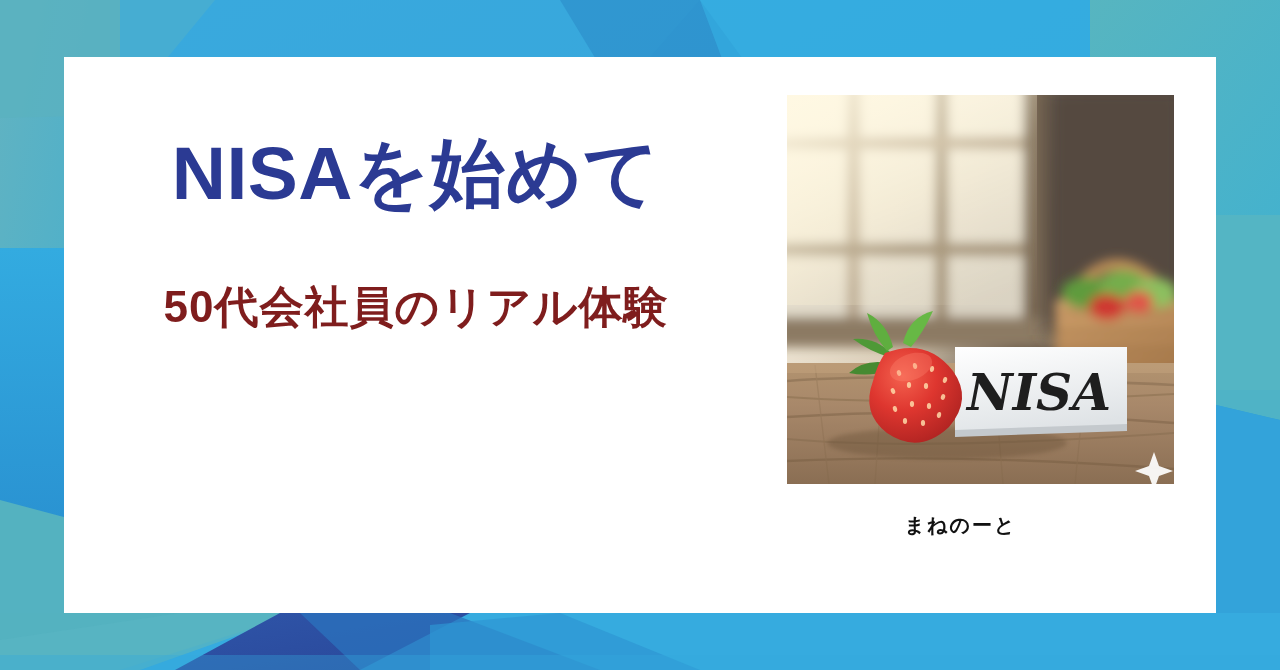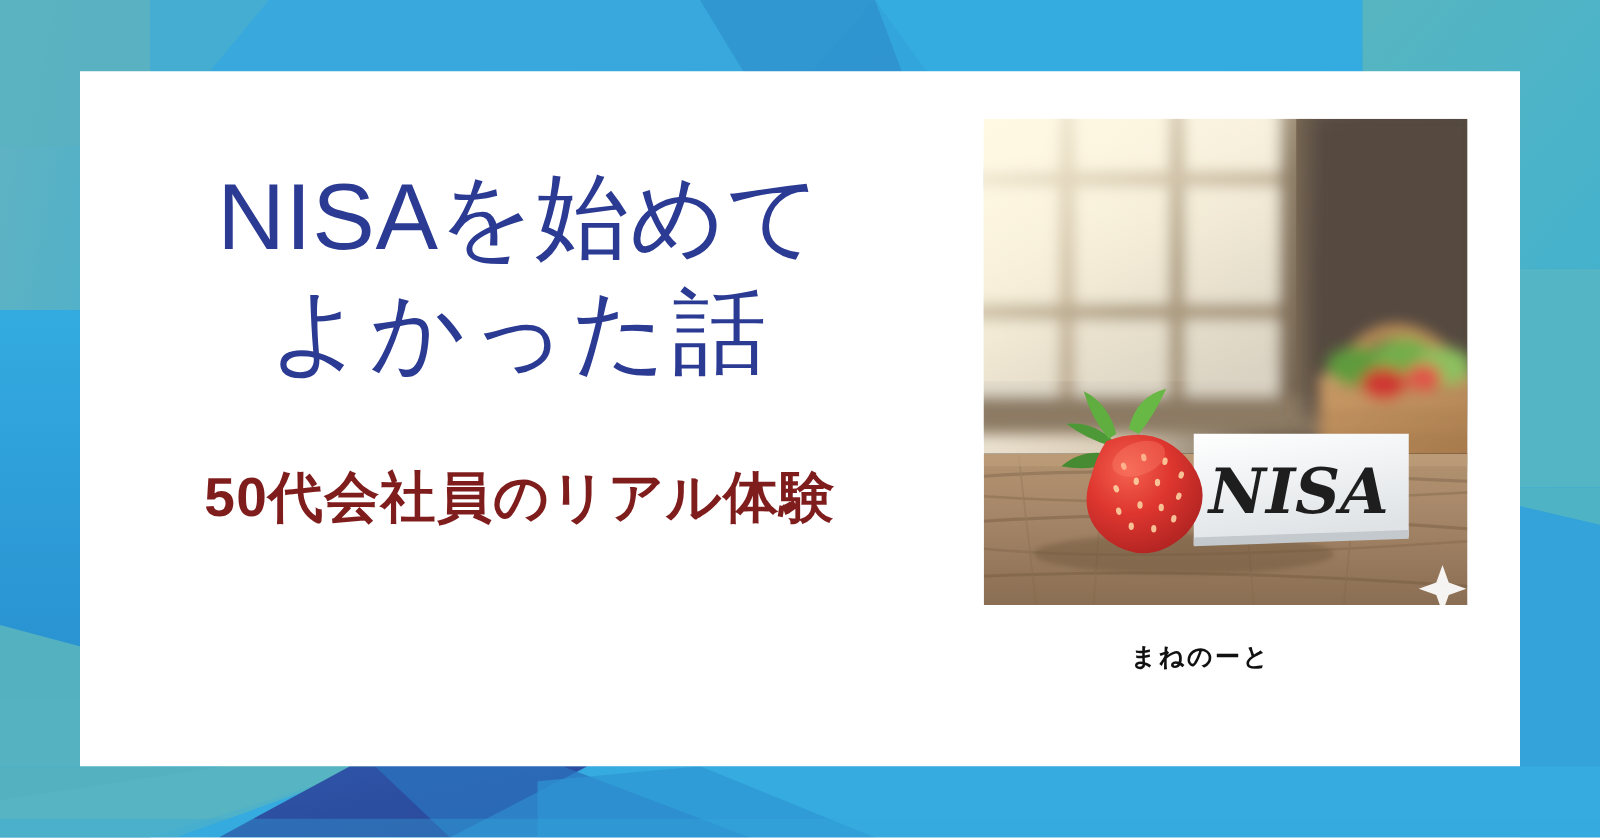--- a/index.html
+++ b/index.html
@@ -44,21 +44,21 @@
     position: absolute;
     left: 96px;
     top: 76px;
     width: 640px;
     height: 420px;
   }
 
   .headline {
     color: #2b3a93;
     font-size: 75px;
-    font-weight: 400;
+    font-weight: 700;
     line-height: 1.22;
     text-align: center;
     letter-spacing: 0.5px;
     margin: 0;
     padding-top: 52px;
   }
   .headline .line {
     display: block;
     white-space: nowrap;
   }
@@ -161,21 +161,20 @@
     <polygon points="300,613 450,613 600,670 360,670" fill="#2b73bd" opacity="0.75"></polygon>
     <polygon points="430,625 560,613 700,670 430,670" fill="#2e96d3" opacity="0.7"></polygon>
     <polygon points="0,655 1280,655 1280,670 0,670" fill="#35a8dc" opacity="0.35"></polygon>
   </svg>
 
   <div class="card"></div>
 
   <div class="text-col">
     <h1 class="headline">
       <span class="line line-1">NISAを始めて</span>
-      <span class="line line-2">よかった話</span>
     </h1>
     <p class="subhead">50代会社員のリアル体験</p>
   </div>
 
   <div class="photo-wrap">
     <svg class="photo-svg" viewBox="0 0 387 389" preserveAspectRatio="none" aria-hidden="true">
       <defs>
         <linearGradient id="pWall" x1="0" y1="0" x2="1" y2="0.3">
           <stop offset="0%" stop-color="#f6efe0"></stop>
           <stop offset="45%" stop-color="#dacdb7"></stop>

